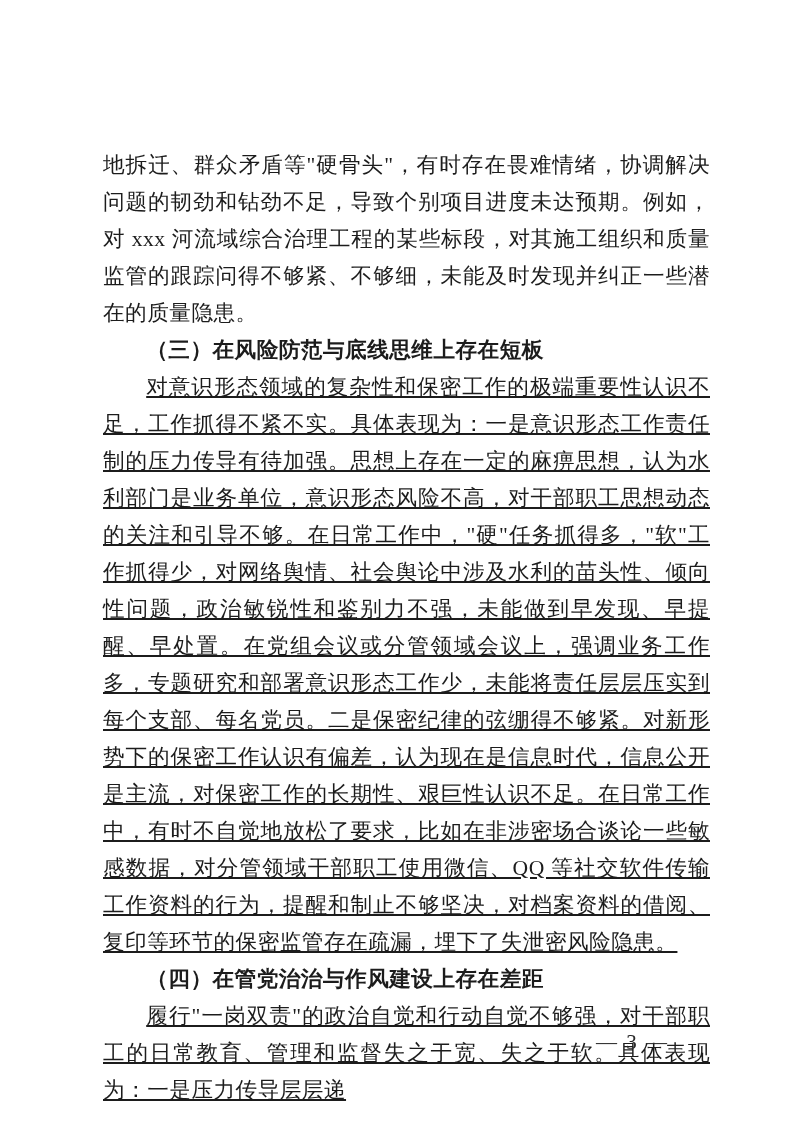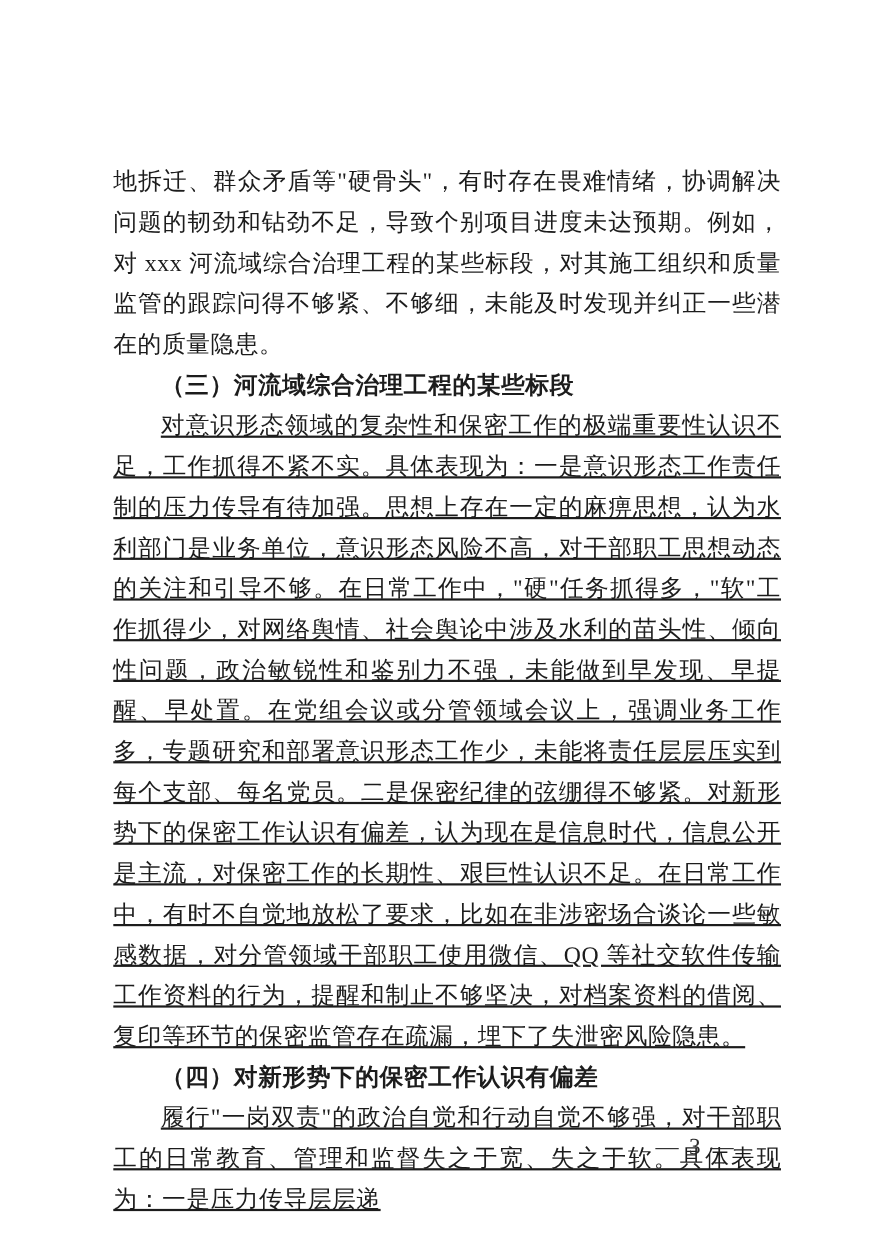--- a/index.html
+++ b/index.html
@@ -54,24 +54,24 @@
   }
 </style>
 </head>
 <body>
 
 <div class="page">
 
   <div class="content">
     <p class="para-flush">地拆迁、群众矛盾等"硬骨头"，有时存在畏难情绪，协调解决问题的韧劲和钻劲不足，导致个别项目进度未达预期。例如，对 xxx 河流域综合治理工程的某些标段，对其施工组织和质量监管的跟踪问得不够紧、不够细，未能及时发现并纠正一些潜在的质量隐患。</p>
 
-    <p class="heading">（三）河流域综合治理工程的某些标段</p>
+    <p class="heading">（三）在风险防范与底线思维上存在短板</p>
 
     <p class="para-indent">对意识形态领域的复杂性和保密工作的极端重要性认识不足，工作抓得不紧不实。具体表现为：一是意识形态工作责任制的压力传导有待加强。思想上存在一定的麻痹思想，认为水利部门是业务单位，意识形态风险不高，对干部职工思想动态的关注和引导不够。在日常工作中，"硬"任务抓得多，"软"工作抓得少，对网络舆情、社会舆论中涉及水利的苗头性、倾向性问题，政治敏锐性和鉴别力不强，未能做到早发现、早提醒、早处置。在党组会议或分管领域会议上，强调业务工作多，专题研究和部署意识形态工作少，未能将责任层层压实到每个支部、每名党员。二是保密纪律的弦绷得不够紧。对新形势下的保密工作认识有偏差，认为现在是信息时代，信息公开是主流，对保密工作的长期性、艰巨性认识不足。在日常工作中，有时不自觉地放松了要求，比如在非涉密场合谈论一些敏感数据，对分管领域干部职工使用微信、QQ 等社交软件传输工作资料的行为，提醒和制止不够坚决，对档案资料的借阅、复印等环节的保密监管存在疏漏，埋下了失泄密风险隐患。</p>
 
-    <p class="heading">（四）对新形势下的保密工作认识有偏差</p>
+    <p class="heading">（四）在管党治治与作风建设上存在差距</p>
 
     <p class="para-indent">履行"一岗双责"的政治自觉和行动自觉不够强，对干部职工的日常教育、管理和监督失之于宽、失之于软。具体表现为：一是压力传导层层递</p>
   </div>
 
   <div class="page-number">— 3 —</div>
 
 </div>
 
 </body></html>

